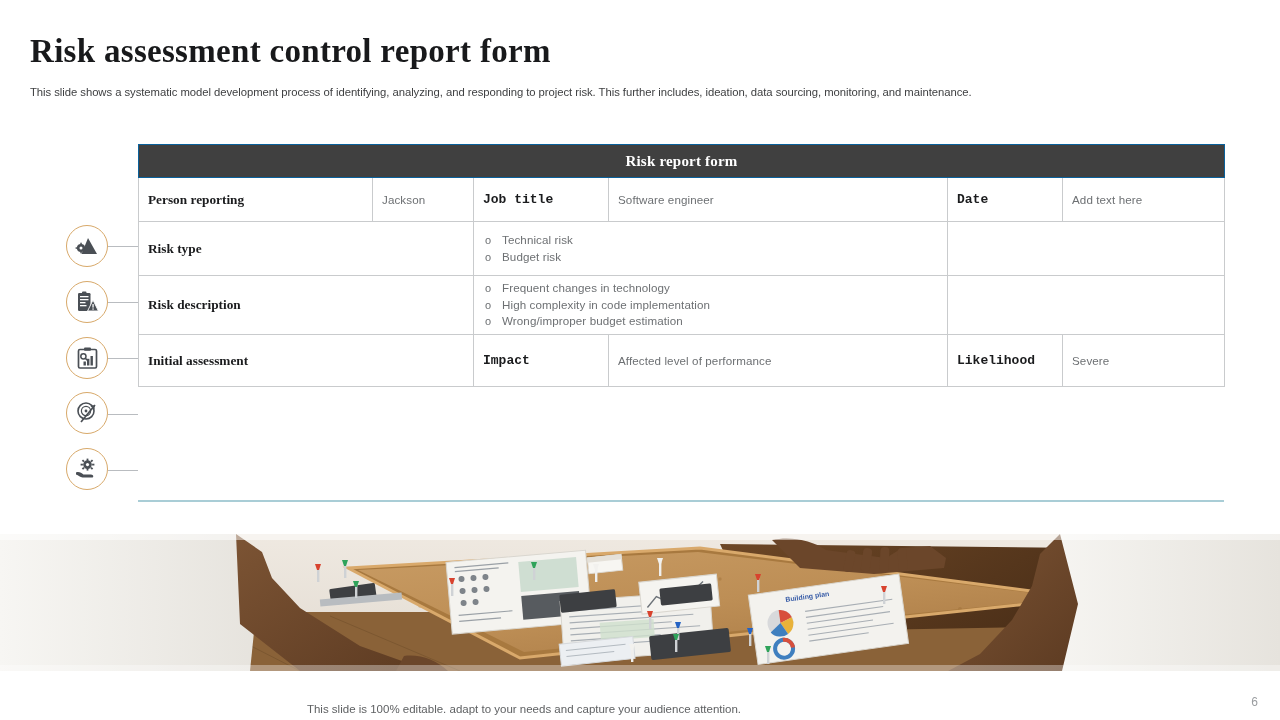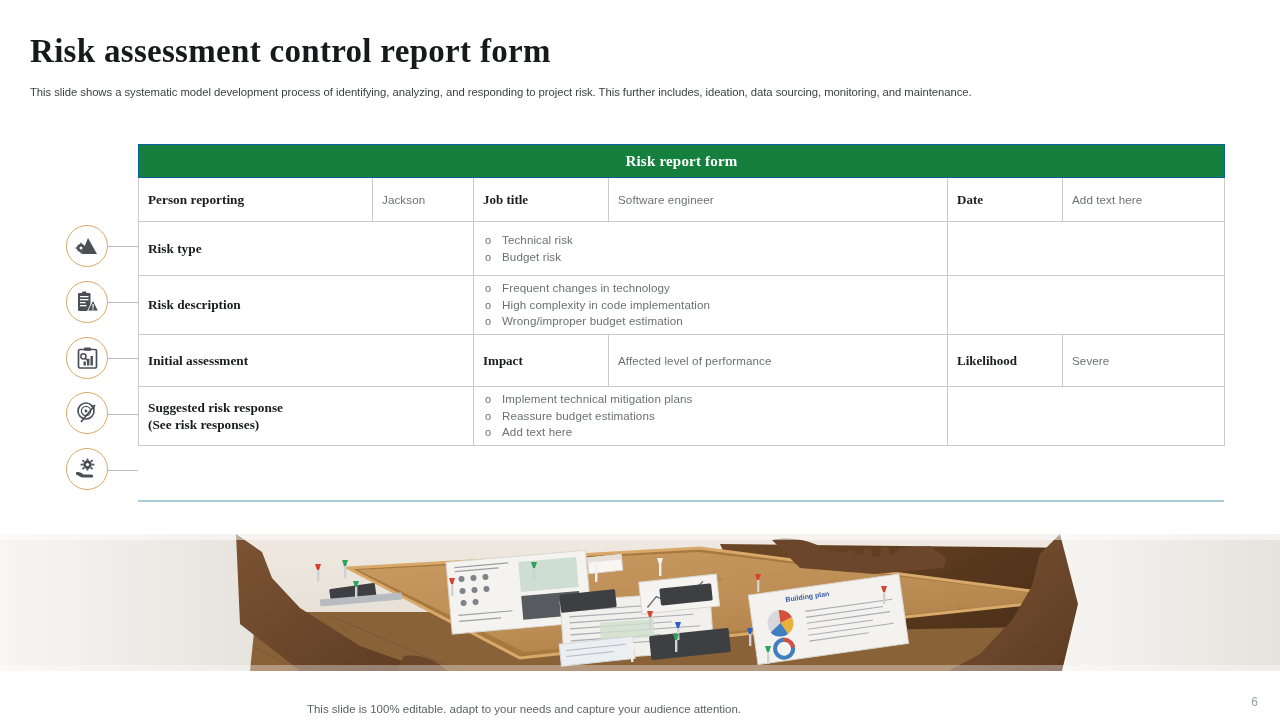--- a/index.html
+++ b/index.html
@@ -44,21 +44,21 @@
     height: 1px; background: #b9bcc0;
     left: 108px;
   }
 
   
   .tbl-wrap { position:absolute; left:138px; top:144px; width:1086px; }
   table.rform { width: 1086px; border-collapse: collapse; table-layout: fixed; }
   table.rform td, table.rform th { border: 1px solid #c9cbcd; vertical-align: middle; }
 
   .hdr {
-    background: #15803d;
+    background: #404040;
     color: #ffffff;
     text-align: center;
     font-family: "Liberation Serif", serif;
     font-weight: bold;
     font-size: 15px;
     height: 33px;
     border: 1px solid #0a619b !important;
     letter-spacing: 0.2px;
   }
 
@@ -71,21 +71,21 @@
     line-height: 1.28;
   }
   .val {            
     font-size: 11.6px;
     color: #6d7073;
     padding-left: 9px;
     letter-spacing: 0.1px;
     margin-left: 8px;
   }
   .sub-lbl {        
-    font-family: Liberation Serif, serif;
+    font-family: Liberation Mono, monospace;
     font-weight: bold;
     font-size: 13px;
     color: #1b1c1e;
     padding-left: 9px;
   }
   .blank { background:#fff; }
 
   ul.opts { list-style: none; padding: 4px 0 4px 9px; margin: 0; }
   ul.opts li {
     font-size: 11.6px; color: #6d7073;
@@ -275,34 +275,20 @@
 
 
       <tr class="r-init">
         <td class="lbl" colspan="2">Initial assessment</td>
         <td class="sub-lbl">Impact</td>
         <td class="val">Affected level of performance</td>
         <td class="sub-lbl">Likelihood</td>
         <td class="val">Severe</td>
       </tr>
 
-      <tr class="r-resp">
-        <td class="lbl" colspan="2">
-          <div>Suggested risk response</div>
-          <div>(See risk responses)</div>
-        </td>
-        <td colspan="2">
-          <ul class="opts">
-            <li>Implement technical mitigation plans</li>
-            <li>Reassure budget estimations</li>
-            <li>Add text here</li>
-          </ul>
-        </td>
-        <td class="blank" colspan="2"></td>
-      </tr>
     </tbody>
       </table>
   </div>
   <div class="tbl-bottom"></div>
 
   <div class="photo">
     <svg width="1280" height="137" viewBox="0 0 1280 137">
       <defs>
         <linearGradient id="wallG" x1="0" y1="0" x2="0" y2="1">
           <stop offset="0" stop-color="#efe9e1"></stop>

